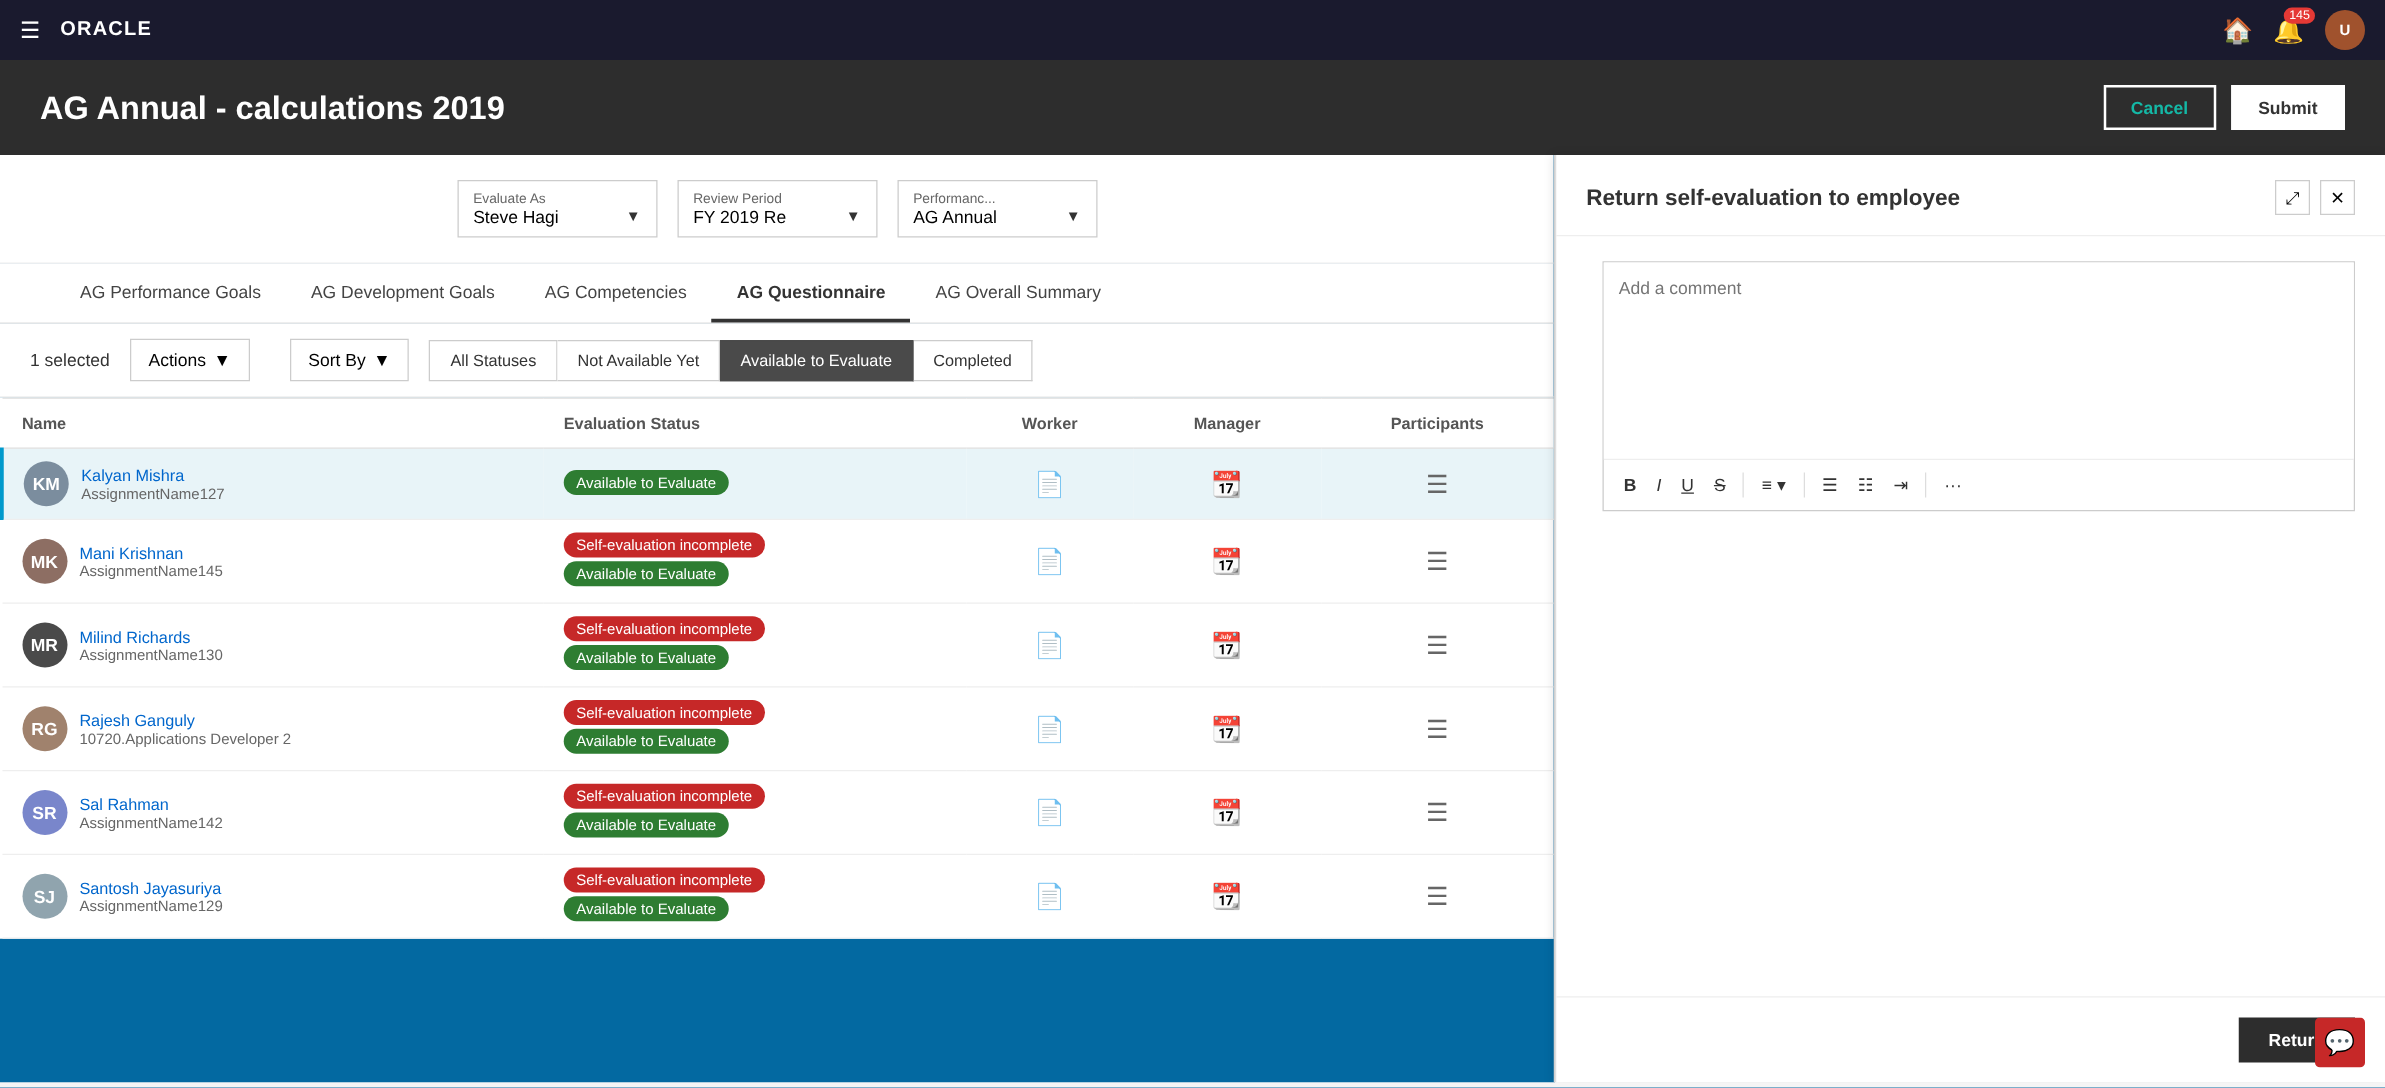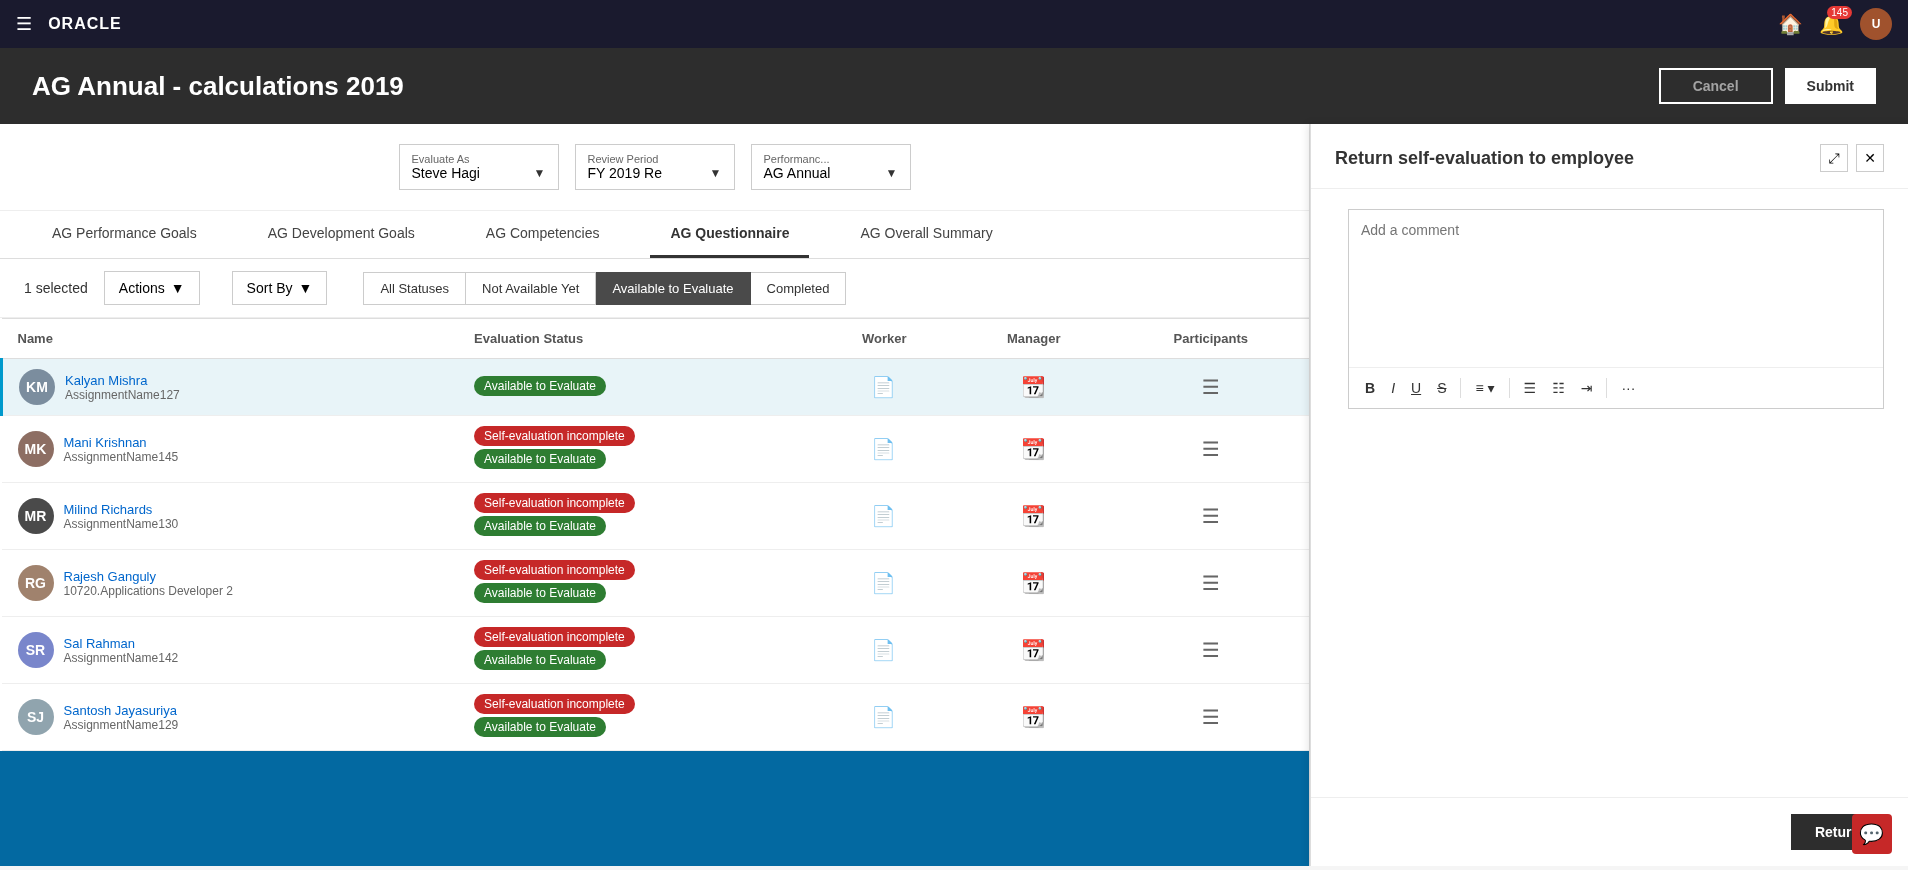--- a/index.html
+++ b/index.html
@@ -40,23 +40,23 @@
       color: white;
       padding: 20px 32px;
       display: flex;
       align-items: center;
       justify-content: space-between;
     }
     .page-title { font-size: 26px; font-weight: bold; }
     .header-actions { display: flex; gap: 12px; }
     .btn-cancel {
       background: transparent;
-      color: #a3a3a3;
+      color: #14b8a6;
       border: 2px solid white;
-      padding: 8px 32px;
+      padding: 8px 20px;
       font-size: 14px;
       cursor: pointer;
       font-weight: bold;
     }
     .btn-submit {
       background: white;
       color: #333;
       border: 2px solid white;
       padding: 8px 20px;
       font-size: 14px;
@@ -98,24 +98,23 @@
       position: relative;
       background: white;
     }
     .filter-label { font-size: 11px; color: #666; }
     .filter-value { font-size: 14px; font-weight: 500; display: flex; align-items: center; justify-content: space-between; gap: 8px; text-align: right; }
     .dropdown-arrow { color: #333; font-size: 12px; }
 
     
     .tabs-row {
       display: flex;
-      padding: 0 32px;
+      padding: 0 44px;
       border-bottom: 1px solid #ddd;
       background: white;
-      gap: 31px;
     }
     .tab {
       padding: 14px 20px;
       cursor: pointer;
       color: #444;
       font-size: 14px;
       border-bottom: 3px solid transparent;
       white-space: nowrap;
     }
     .tab.active {
@@ -148,21 +147,21 @@
       background: white;
       border: 1px solid #ccc;
       padding: 8px 14px;
       cursor: pointer;
       display: flex;
       align-items: center;
       gap: 6px;
       font-size: 14px;
       margin-left: 16px;
     }
-    .status-filters { display: flex; margin-left: 20px; }
+    .status-filters { display: flex; margin-left: 0; }
     .status-btn {
       padding: 8px 16px;
       border: 1px solid #ccc;
       background: white;
       cursor: pointer;
       font-size: 13px;
       color: #333;
     }
     .status-btn.active {
       background: #4a4a4a;
@@ -208,21 +207,21 @@
       margin-bottom: 3px;
     }
     .badge-available { background: #2e7d32; }
     .badge-incomplete { background: #c62828; }
 
     .icon-cell { text-align: center; font-size: 18px; color: #555; cursor: pointer; }
     .selected-row-border td:first-child { border-left: 3px solid #0099cc; }
 
     
     .right-panel {
-      width: 598px;
+      width: 664px;
       background: white;
       border-left: 1px solid #ddd;
       display: flex;
       flex-direction: column;
       box-shadow: -2px 0 8px rgba(0,0,0,0.1);
       position: relative;
     }
     .modal-header {
       padding: 20px 24px 16px;
       border-bottom: 1px solid #eee;

